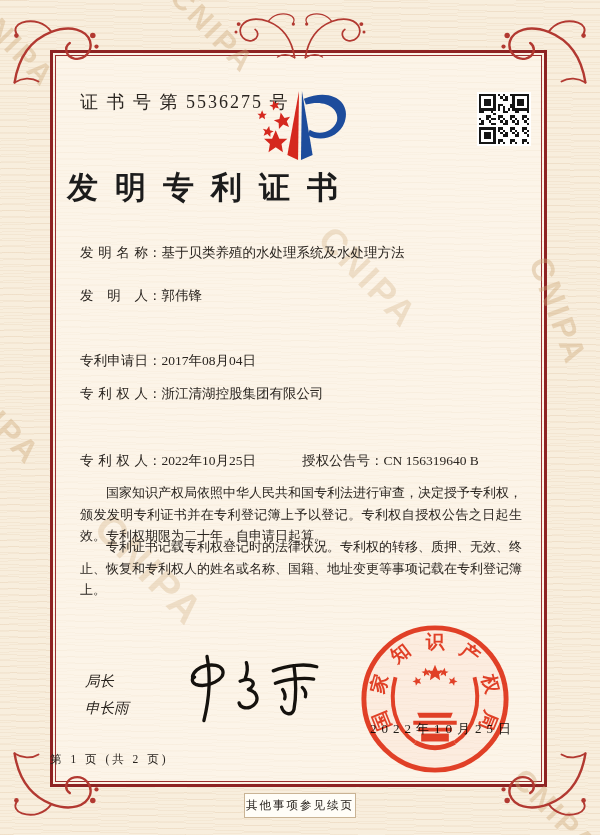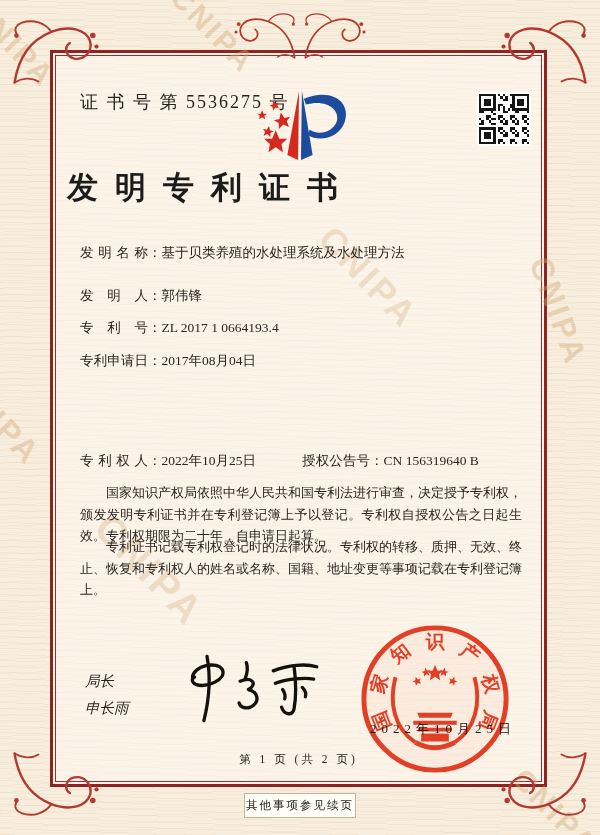--- a/index.html
+++ b/index.html
@@ -32,21 +32,21 @@
   .colon{display:inline-block;vertical-align:top;}
   .fvalue{display:inline-block;vertical-align:top;}
   .pair2{position:absolute;left:222px;top:0;}
   .para{position:absolute;left:80px;width:442px;z-index:2;font-size:13px;line-height:21.5px;
         text-align:justify;text-indent:2em;}
   .director{position:absolute;left:85px;top:668px;z-index:2;font-size:14.5px;line-height:27px;font-style:italic;}
   .sig{position:absolute;left:178px;top:650px;width:145px;height:78px;z-index:3;}
   .sealdate{position:absolute;left:370px;top:720px;z-index:2;font-size:13px;letter-spacing:5px;color:#1f1c18;}
   .seal{position:absolute;left:356px;top:620px;width:158px;height:158px;z-index:3;
         mix-blend-mode:multiply;opacity:0.92;}
-  .pageinfo{position:absolute;left:50px;top:752px;width:497px;z-index:2;text-align:center;
+  .pageinfo{position:absolute;left:50px;top:752px;width:497px;z-index:2;
             font-size:11.5px;letter-spacing:3px;}
   .note{position:absolute;left:50%;transform:translateX(-50%);top:793px;z-index:2;font-size:11.5px;
         letter-spacing:2px;background:#fffdf7;border:1px solid #c9b394;padding:4px 1px;white-space:nowrap;}
   .flipx{transform:scaleX(-1);}
   .flipy{transform:scaleY(-1);}
   .flipxy{transform:scale(-1,-1);}
 </style>
 </head>
 <body>
 
@@ -558,25 +558,25 @@
     </div>
 
   <div class="title">发明专利证书</div>
 
   <div class="row" style="top:286px">
     <span class="flabel">发明人</span><span class="colon">：</span><span class="fvalue">郭伟锋</span>
   </div>
   <div class="row" style="top:243px">
     <span class="flabel">发明名称</span><span class="colon">：</span><span class="fvalue">基于贝类养殖的水处理系统及水处理方法</span>
   </div>
-  <div class="row" style="top:318px">
-    <span class="flabel">专利号</span><span class="colon">：</span><span class="fvalue">ZL 2017 1 0664193.4</span>
-  </div>
   <div class="row" style="top:351px">
     <span class="flabel">专利申请日</span><span class="colon">：</span><span class="fvalue">2017年08月04日</span>
+  </div>
+  <div class="row" style="top:384px">
+    <span class="flabel">专利权人</span><span class="colon">：</span><span class="fvalue">浙江清湖控股集团有限公司</span>
   </div>
   <div class="row" style="top:451px">
     <span>
       <span class="flabel">专利权人</span><span class="colon">：</span><span class="fvalue">2022年10月25日</span>
     </span>
     <span class="pair2">
       <span class="flabel">授权公告号</span><span class="colon">：</span><span class="fvalue">CN 156319640 B</span>
     </span>
   </div>
 

